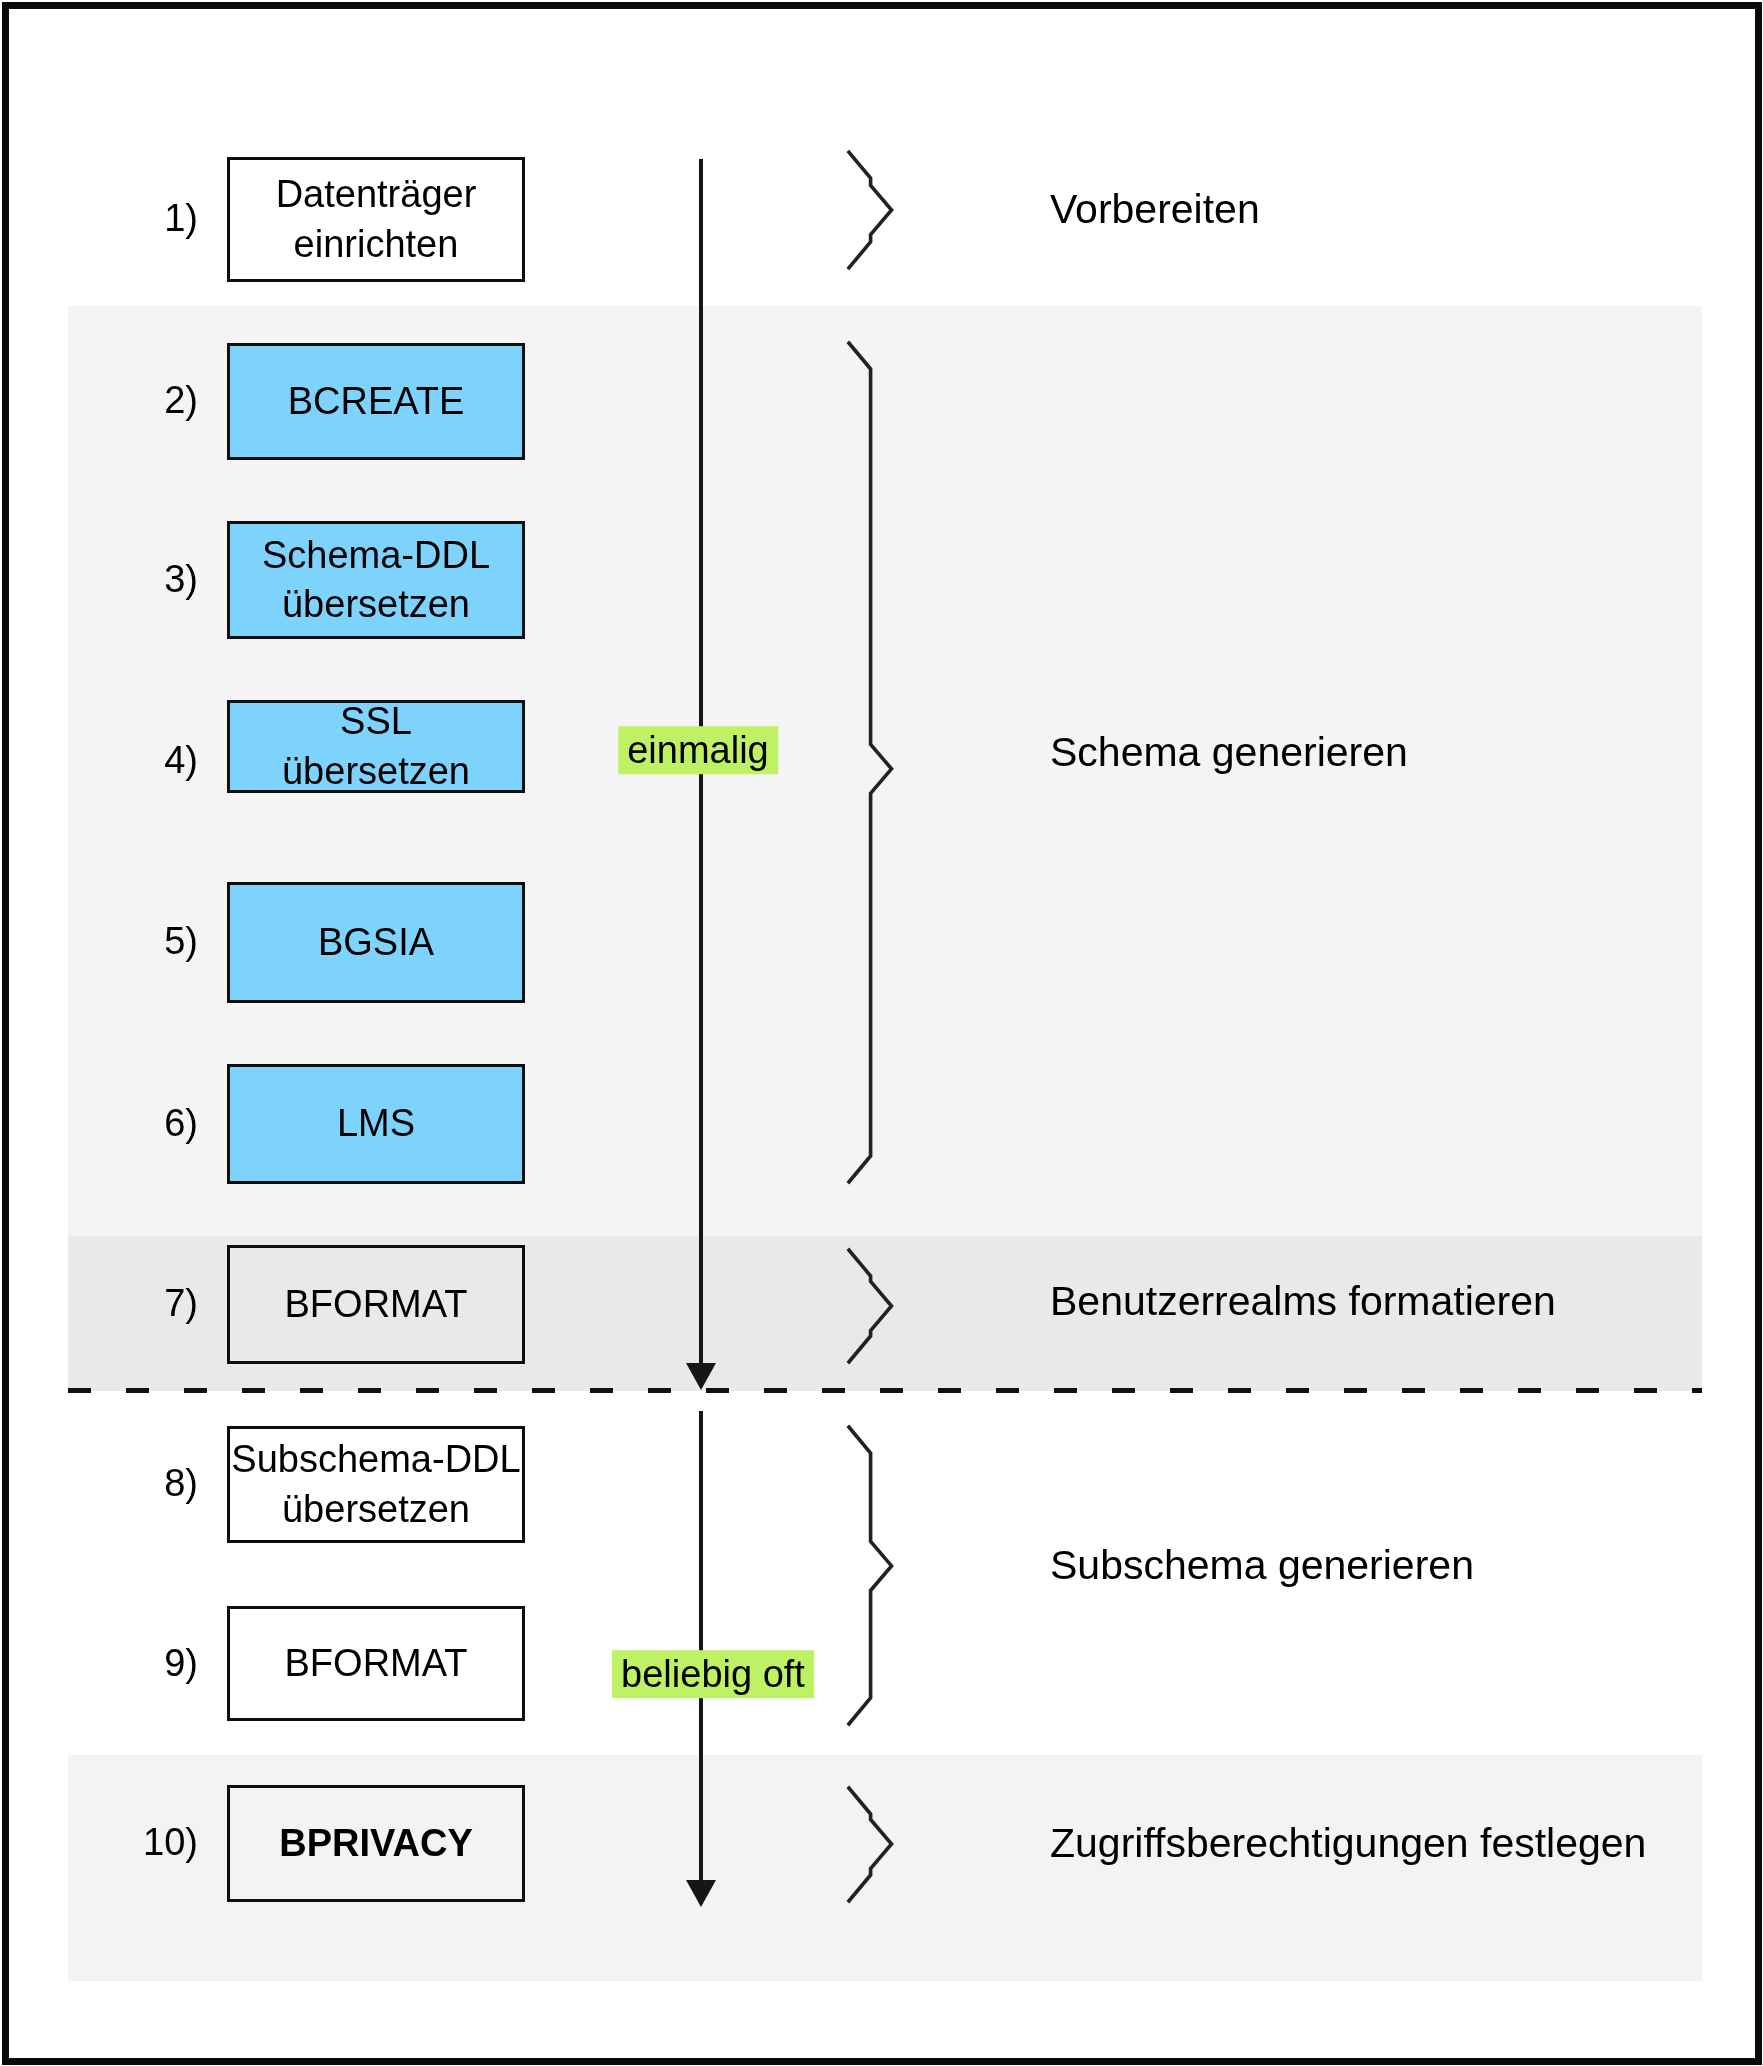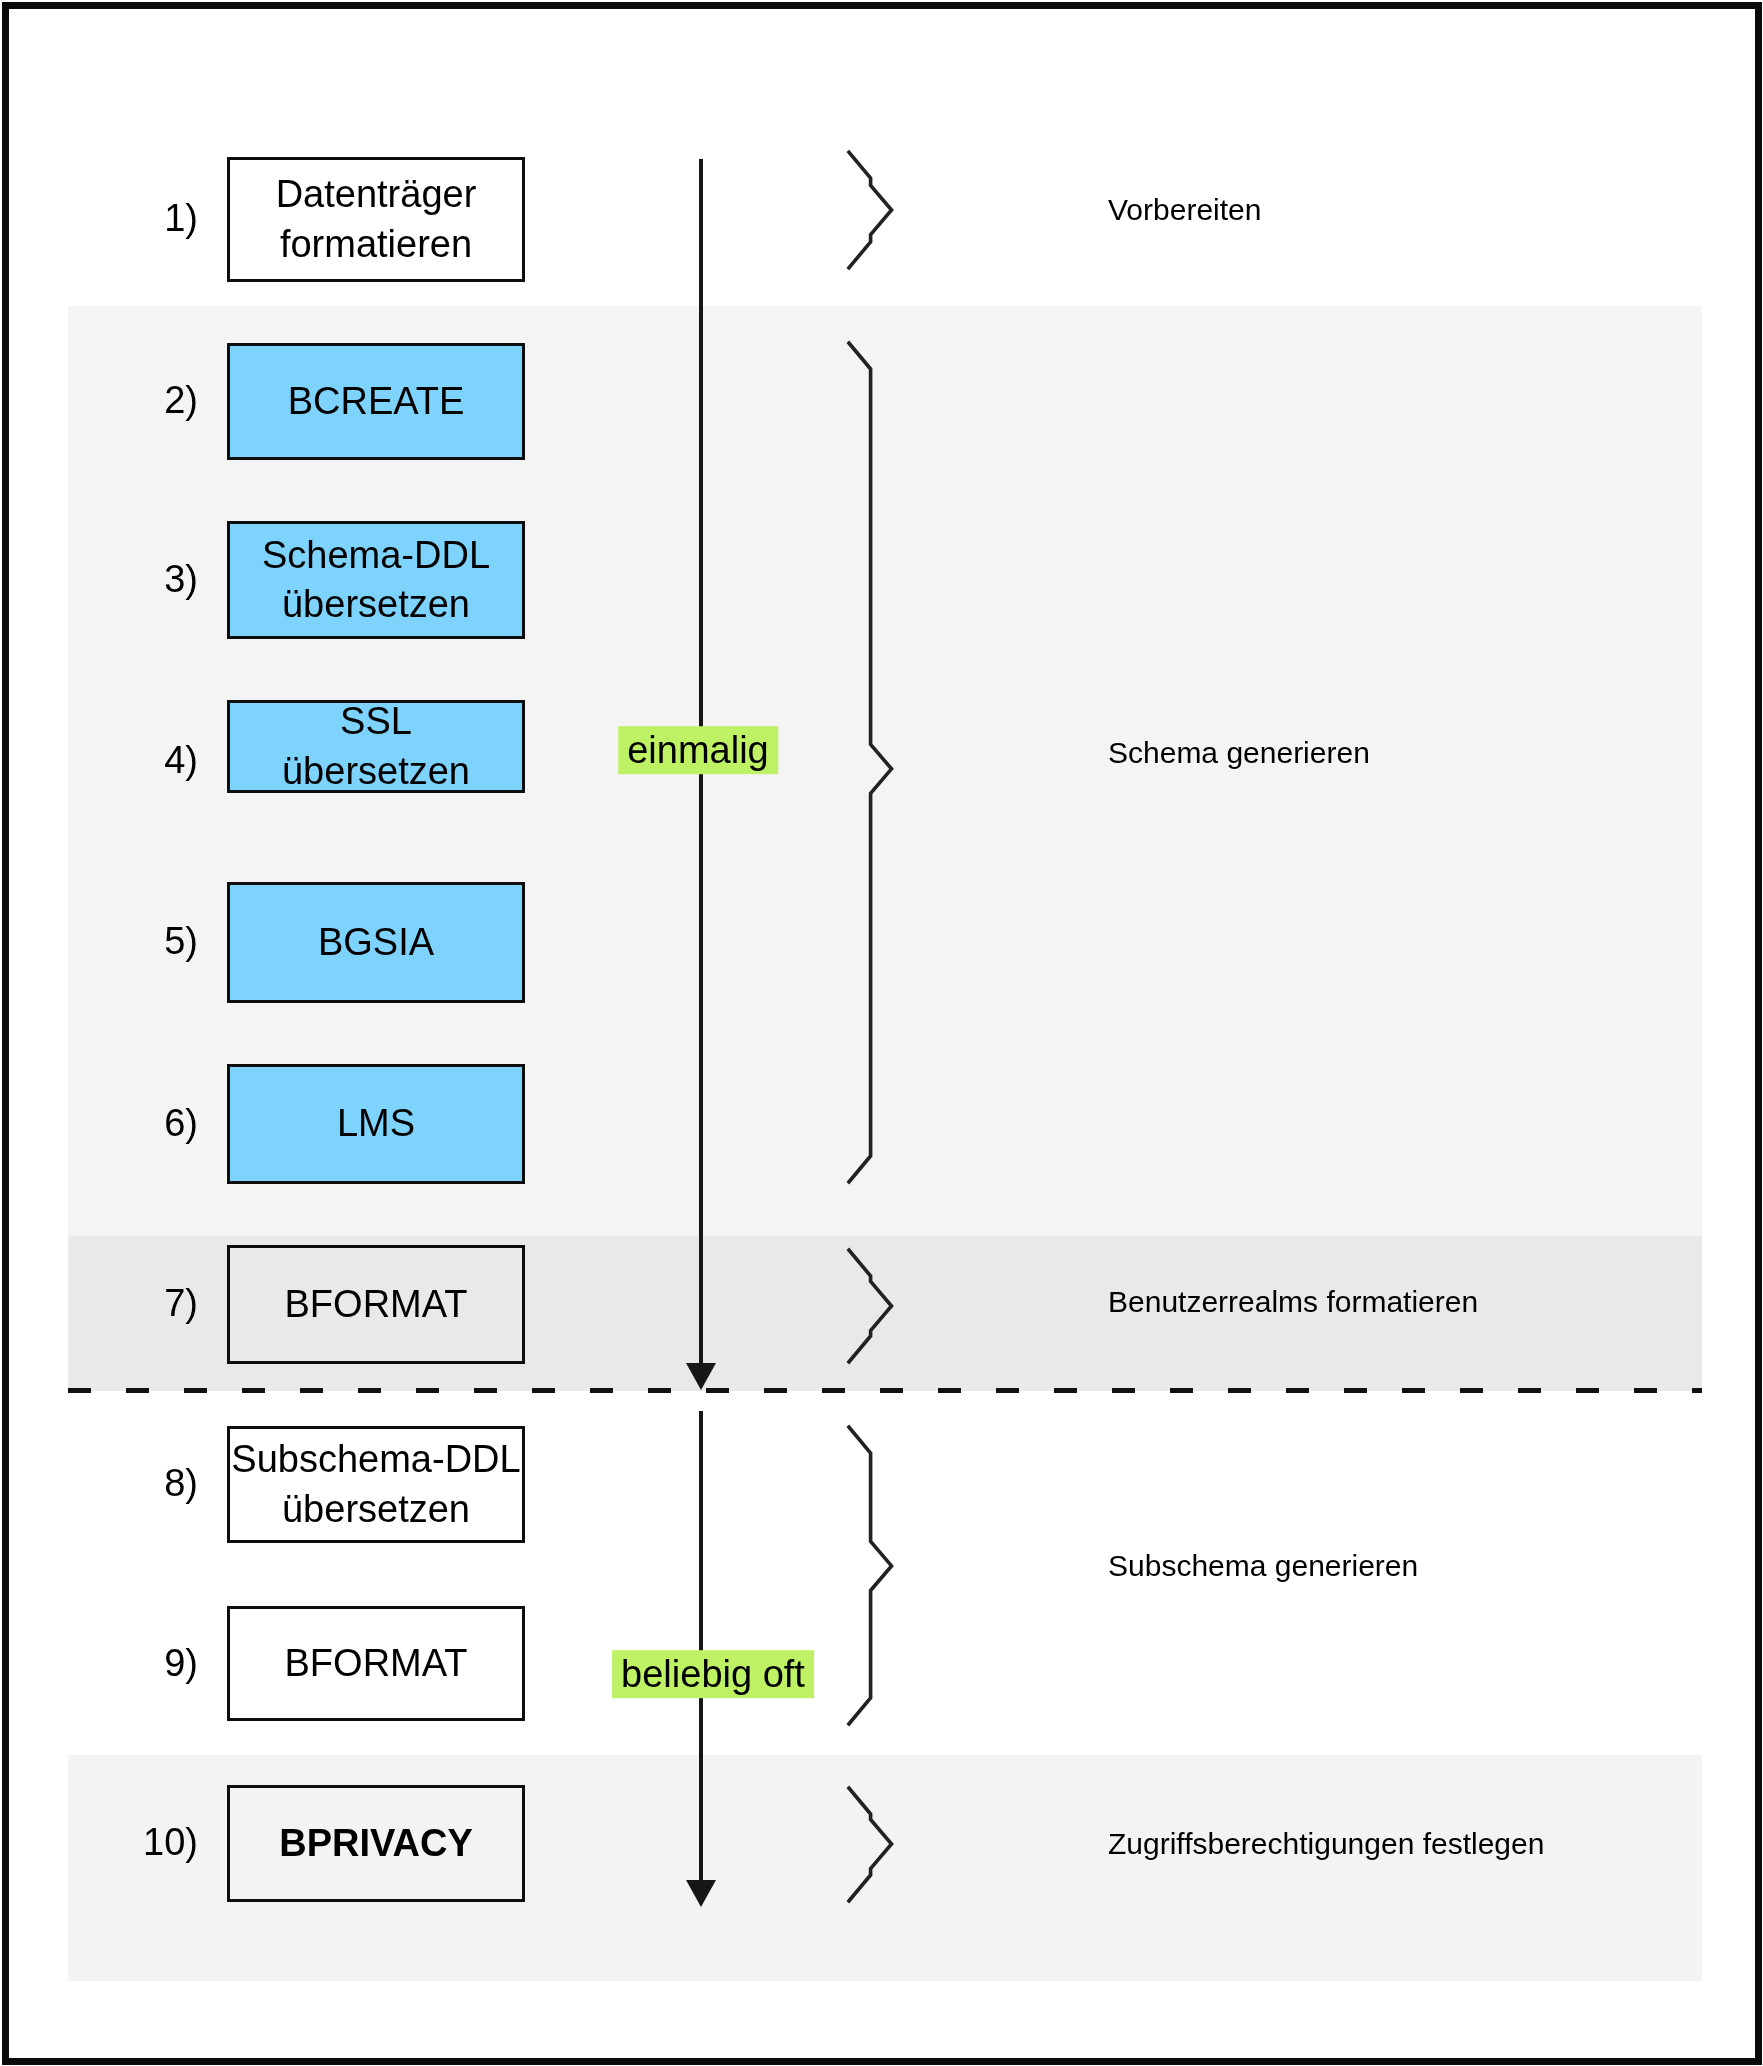--- a/index.html
+++ b/index.html
@@ -50,22 +50,22 @@
     text-align:right;font-size:38px;line-height:47px;
   }
   .arrow-note{
     position:absolute;transform:translate(-50%,-50%);
     background:#bef264;padding:1.8px 9px;
     font-size:38px;line-height:44px;white-space:nowrap;
   }
   .brace{position:absolute;left:846px;}
   .brace path{fill:none;stroke:#222;stroke-width:4;}
   .group-label{
-    position:absolute;left:1108px;
-    font-size:30px;line-height:47px;white-space:nowrap;
+    position:absolute;left:1050px;
+    font-size:41px;line-height:47px;white-space:nowrap;
   }
 </style>
 </head>
 <body>
 
 <div class="page">
 
   <div class="band band-a"></div>
   <div class="band band-b"></div>
   <div class="band band-c"></div>
@@ -82,21 +82,21 @@
   <div class="step-num" style="top:556px">3)</div>
   <div class="step-num" style="top:737px">4)</div>
   <div class="step-num" style="top:918px">5)</div>
   <div class="step-num" style="top:1100px">6)</div>
   <div class="step-num" style="top:1280px">7)</div>
   <div class="step-num" style="top:1460px">8)</div>
   <div class="step-num" style="top:1640px">9)</div>
   <div class="step-num" style="top:1819px">10)</div>
 
   <div class="step-box" style="top:157px;height:125px">Datenträger
-formatieren</div>
+einrichten</div>
   <div class="step-box fill-a" style="top:343px;height:117px">BCREATE</div>
   <div class="step-box fill-a" style="top:521px;height:118px">Schema-DDL
 übersetzen</div>
   <div class="step-box fill-a" style="top:700px;height:93px">SSL
 übersetzen</div>
   <div class="step-box fill-a" style="top:882px;height:121px">BGSIA</div>
   <div class="step-box fill-a" style="top:1064px;height:120px">LMS</div>
   <div class="step-box fill-b" style="top:1245px;height:119px">BFORMAT</div>
   <div class="step-box" style="top:1426px;height:117px">Subschema-DDL
 übersetzen</div>

